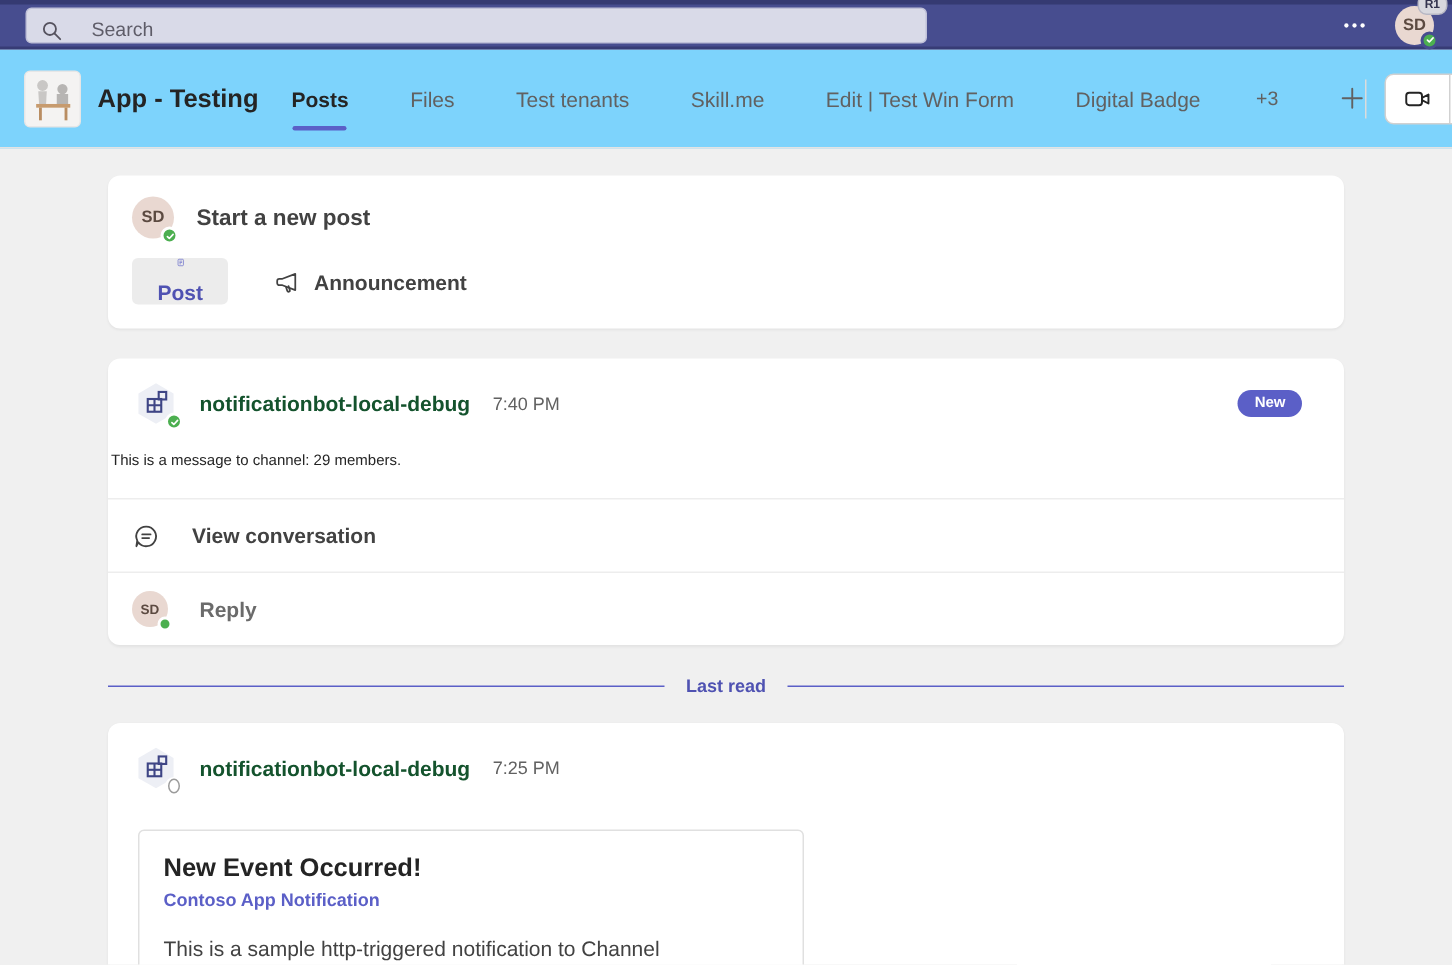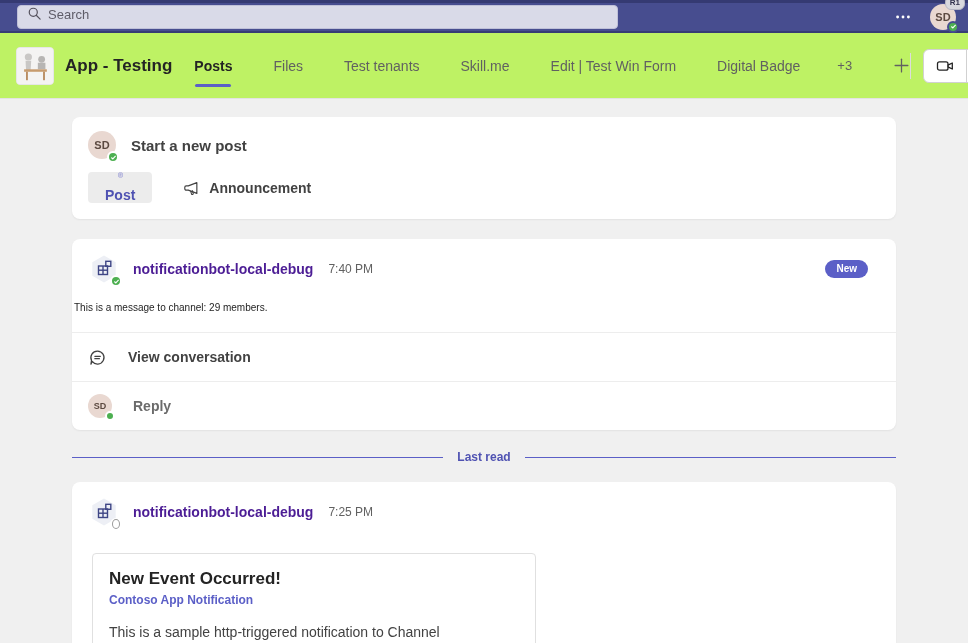--- a/index.html
+++ b/index.html
@@ -12,21 +12,21 @@
   }
 
   
   .topbar {
     position:relative; height:33px; background:#474d8f;
     box-shadow: inset 0 3px 0 rgba(20,22,60,0.35), inset 0 -2px 0 rgba(20,22,60,0.30);
   }
   .searchbox {
     position:absolute; left:17px; top:5px; width:601px; height:24px;
     background:#d9dae8; border:1px solid #bfc0d8; border-radius:4px;
-    display:flex; align-items:flex-start; gap:4px; padding:0 9px;
+    display:flex; align-items:flex-end; gap:17px; padding:0 9px;
   }
   .searchbox svg { flex:none; }
   .searchbox input {
     border:none; background:transparent; outline:none; width:100%;
     font-size:13px; color:#424242; font-family:inherit;
   }
   .searchbox input::placeholder { color:#5e5c68; opacity:1; }
   .topbar-right {
     position:absolute; right:12px; top:0; height:33px;
     display:flex; align-items:center; gap:16px;
@@ -44,21 +44,21 @@
     display:flex; align-items:center; justify-content:center;
   }
   .ring-badge {
     position:absolute; top:-4px; right:3px; background:#d8d8de; color:#33334e;
     font-size:8px; font-weight:bold; padding:2px 4px; border-radius:6px;
     border:1px solid #b7b7c4; line-height:1;
   }
 
   
   .chan-header {
-    height:66px; background:#bef264; border-bottom:1px solid #e3e3e3;
+    height:66px; background:#7dd3fc; border-bottom:1px solid #e3e3e3;
     display:flex; align-items:center; padding:0 16px;
   }
   .team-avatar {
     width:38px; height:38px; border-radius:4px; overflow:hidden; flex:none;
     border:1px solid #e6e6e6; background:#f4f3f2; margin-right:11px; cursor:pointer;
   }
   .chan-title { font-size:17px; font-weight:bold; color:#242424; margin-right:22px; white-space:nowrap; }
   .tabs { display:flex; align-items:center; gap:41px; }
   .tab { font-size:14px; color:#616161; position:relative; cursor:pointer; white-space:nowrap; }
   .tab.active { color:#242424; font-weight:bold; }
@@ -107,21 +107,21 @@
   .bot-avatar { width:32px; height:32px; position:relative; flex:none; cursor:pointer; }
   .bot-presence {
     position:absolute; right:-2px; bottom:-2px; width:12px; height:12px;
     border-radius:50%; background:#4caf50; border:2px solid #fff;
     display:flex; align-items:center; justify-content:center;
   }
   .bot-presence.unknown { background:#fff; border:2px solid #fff; }
   .bot-presence.unknown::after {
     content:""; width:8px; height:8px; border-radius:50%; border:1.5px solid #9b9b9b;
   }
-  .author { font-size:14px; font-weight:bold; color:#4c1d95; cursor:pointer; }
+  .author { font-size:14px; font-weight:bold; color:#14532d; cursor:pointer; }
   .timestamp { font-size:12px; color:#616161; margin-left:2px; }
   .new-badge {
     margin-left:auto; margin-right:12px; background:#5b5fc7; color:#fff;
     font-size:10px; font-weight:bold; border-radius:10px; padding:4px 11px; line-height:1;
   }
   .post-message { font-size:10px; color:#242424; padding:17px 2px 19px; }
   .hdivider { height:1px; background:#ededed; }
   .action-row { display:flex; align-items:center; gap:21px; height:48px; padding:0 16px; cursor:pointer; }
   .vc-label { font-size:14px; font-weight:bold; color:#424242; }
   .reply-avatar { width:24px; height:24px; font-size:9px; }

